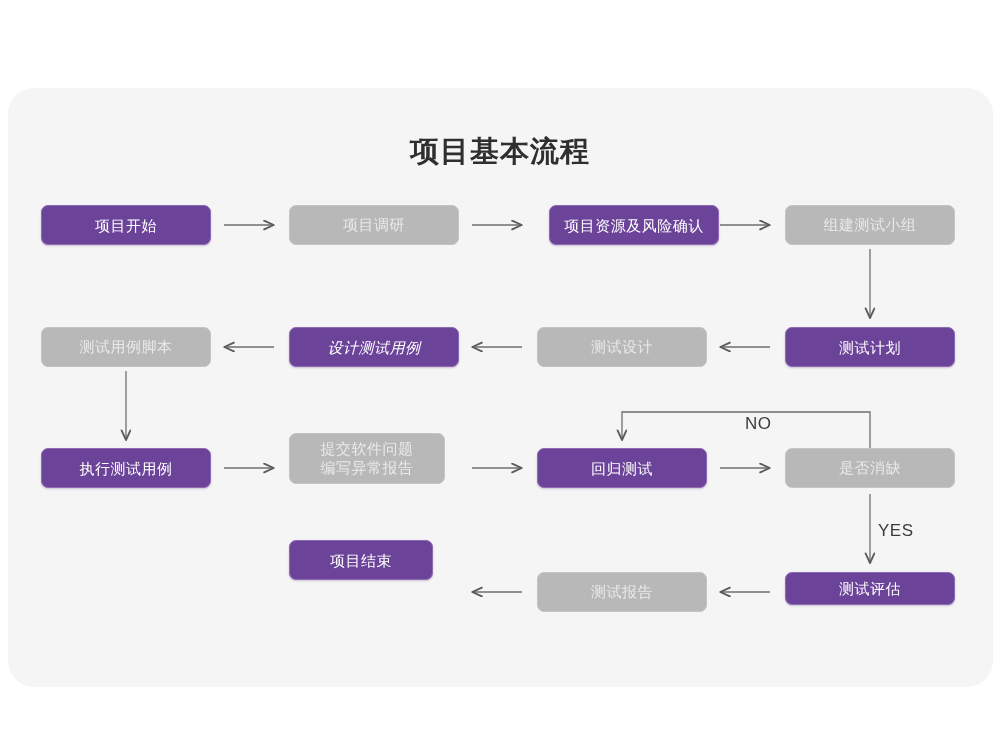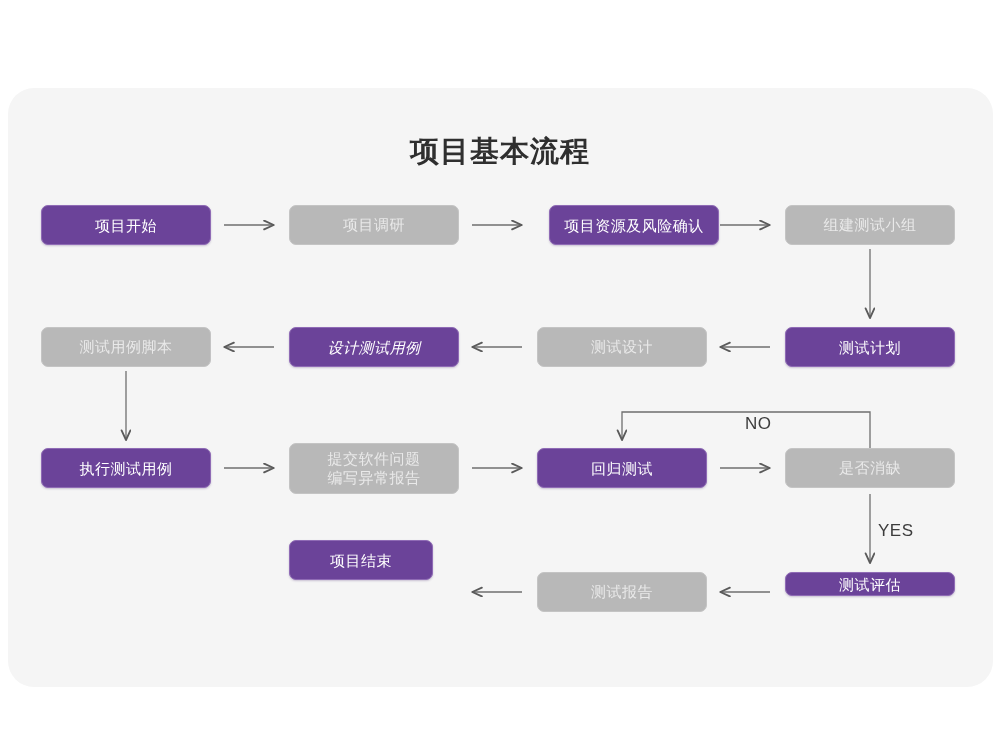--- a/index.html
+++ b/index.html
@@ -140,22 +140,22 @@
   <div class="node gray" style="left:289px; top:205px; width:170px; height:40px;">项目调研</div>
   <div class="node purple" style="left:537px; top:205px; width:170px; height:40px;margin-left:12px;">项目资源及风险确认</div>
   <div class="node gray" style="left:785px; top:205px; width:170px; height:40px;">组建测试小组</div>
 
   <div class="node gray" style="left:41px;  top:327px; width:170px; height:40px;">测试用例脚本</div>
   <div class="node purple" style="left:289px; top:327px; width:170px; height:40px;font-style:italic;">设计测试用例</div>
   <div class="node gray" style="left:537px; top:327px; width:170px; height:40px;">测试设计</div>
   <div class="node purple" style="left:785px; top:327px; width:170px; height:40px;">测试计划</div>
 
   <div class="node purple" style="left:41px;  top:448px; width:170px; height:40px;">执行测试用例</div>
-  <div class="node gray" style="left:289px; top:443px; width:170px; height:51px;">提交软件问题
+  <div class="node gray" style="left:289px; top:433px; width:156px; height:51px;">提交软件问题
 编写异常报告</div>
   <div class="node gray" style="left:785px; top:448px; width:170px; height:40px;">是否消缺</div>
   <div class="node purple" style="left:537px; top:448px; width:170px; height:40px;">回归测试</div>
 
   <div class="node purple" style="left:289px; top:540px; width:144px; height:40px;">项目结束</div>
   <div class="node gray" style="left:537px; top:572px; width:170px; height:40px;">测试报告</div>
-  <div class="node purple" style="left:785px; top:572px; width:170px; height:24px;">测试评估</div>
+  <div class="node purple" style="left:785px; top:572px; width:170px; height:33px;">测试评估</div>
 
 </div>
 
 </body></html>

